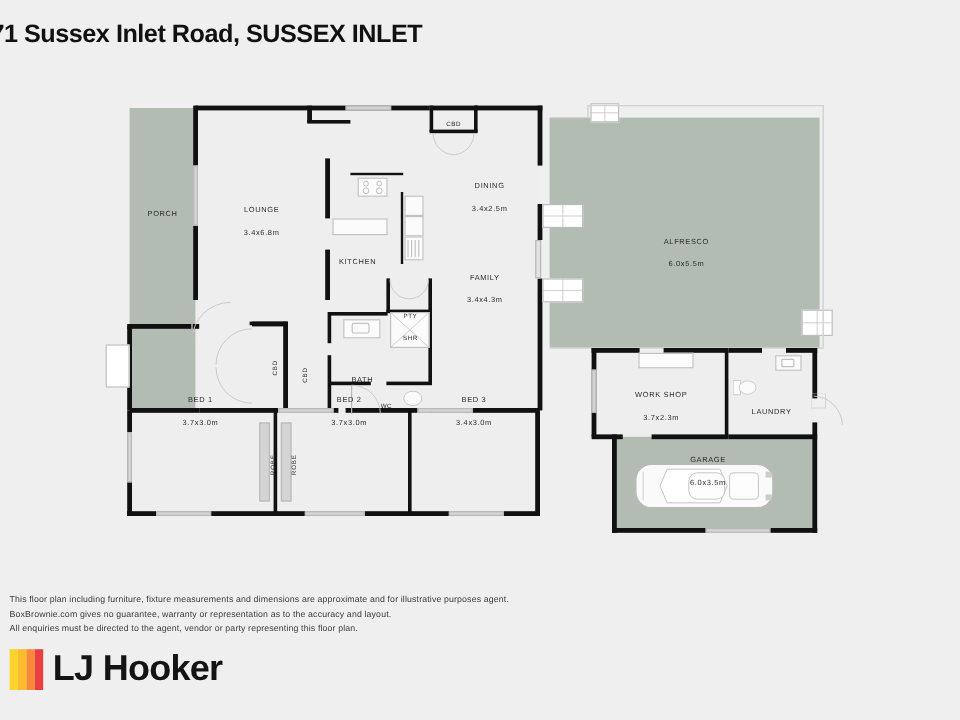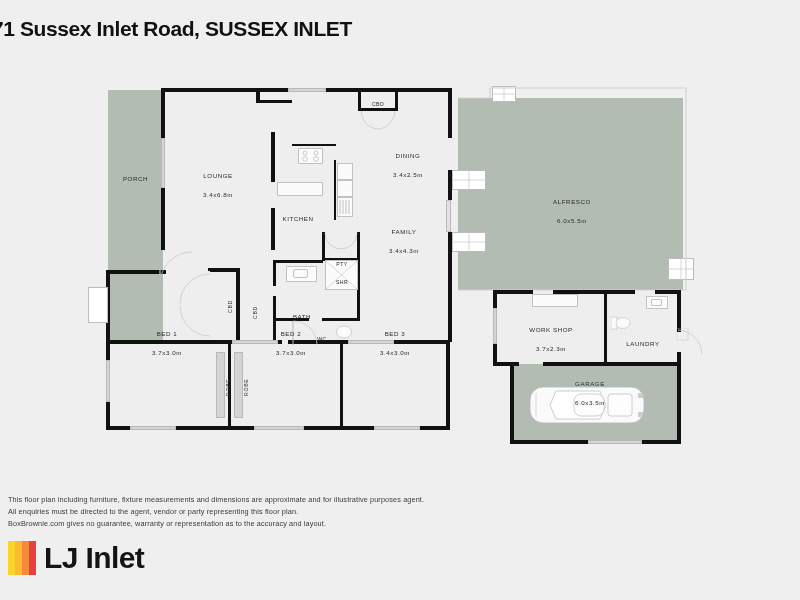--- a/index.html
+++ b/index.html
@@ -409,27 +409,27 @@
     </div>
 
     <div class="lbl small vert" style="left:235px; top:310px; height:34px;">
       <span>ROBE</span>
     </div>
 
   </div>
 
   <div id="disclaimer">
     <div>This floor plan including furniture, fixture measurements and dimensions are approximate and for illustrative purposes agent.</div>
+    <div>BoxBrownie.com gives no guarantee, warranty or representation as to the accuracy and layout.</div>
     <div>All enquiries must be directed to the agent, vendor or party representing this floor plan.</div>
-    <div>BoxBrownie.com gives no guarantee, warranty or representation as to the accuracy and layout.</div>
   </div>
 
   <div id="logo">
     <div id="logo-bars">
       <span style="background: rgb(252, 210, 46);"></span>
       <span style="background: rgb(251, 187, 44);"></span>
       <span style="background: rgb(246, 137, 58);"></span>
       <span style="background: rgb(232, 64, 63);"></span>
     </div>
-    <div id="logo-text">LJ Inlet</div>
+    <div id="logo-text">LJ Hooker</div>
   </div>
 
 </div>
 
 </body></html>

